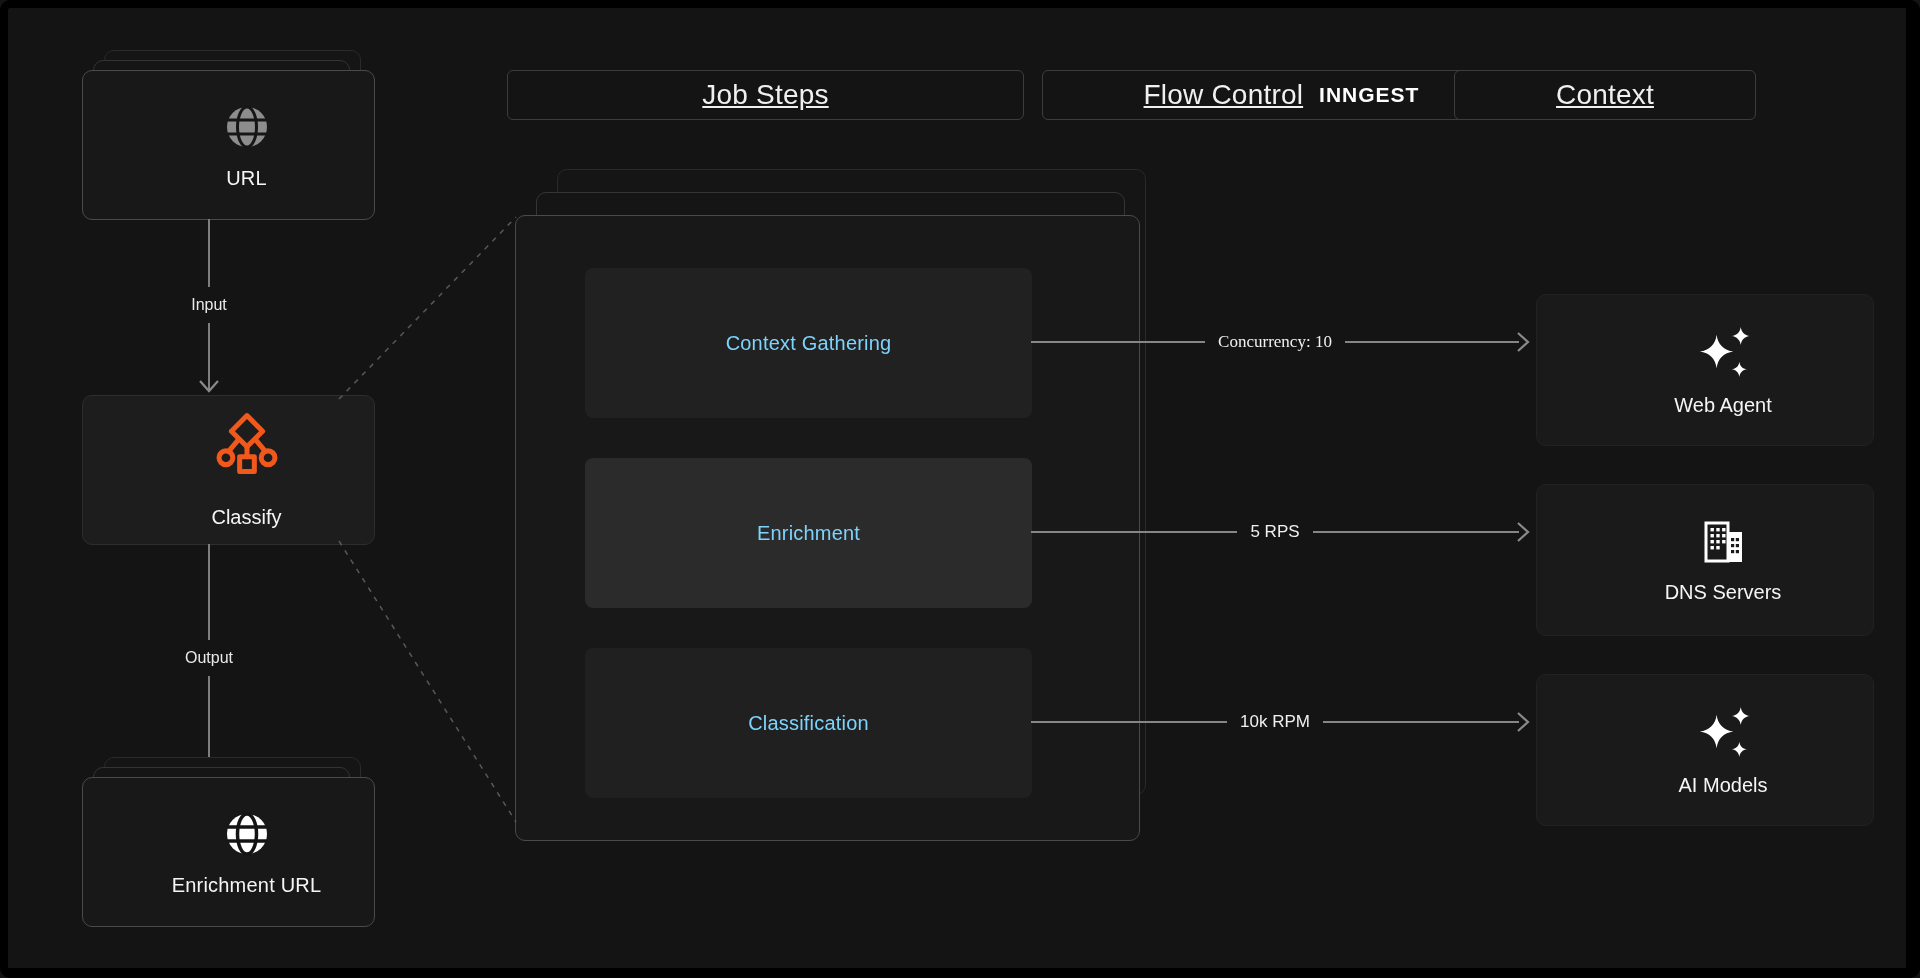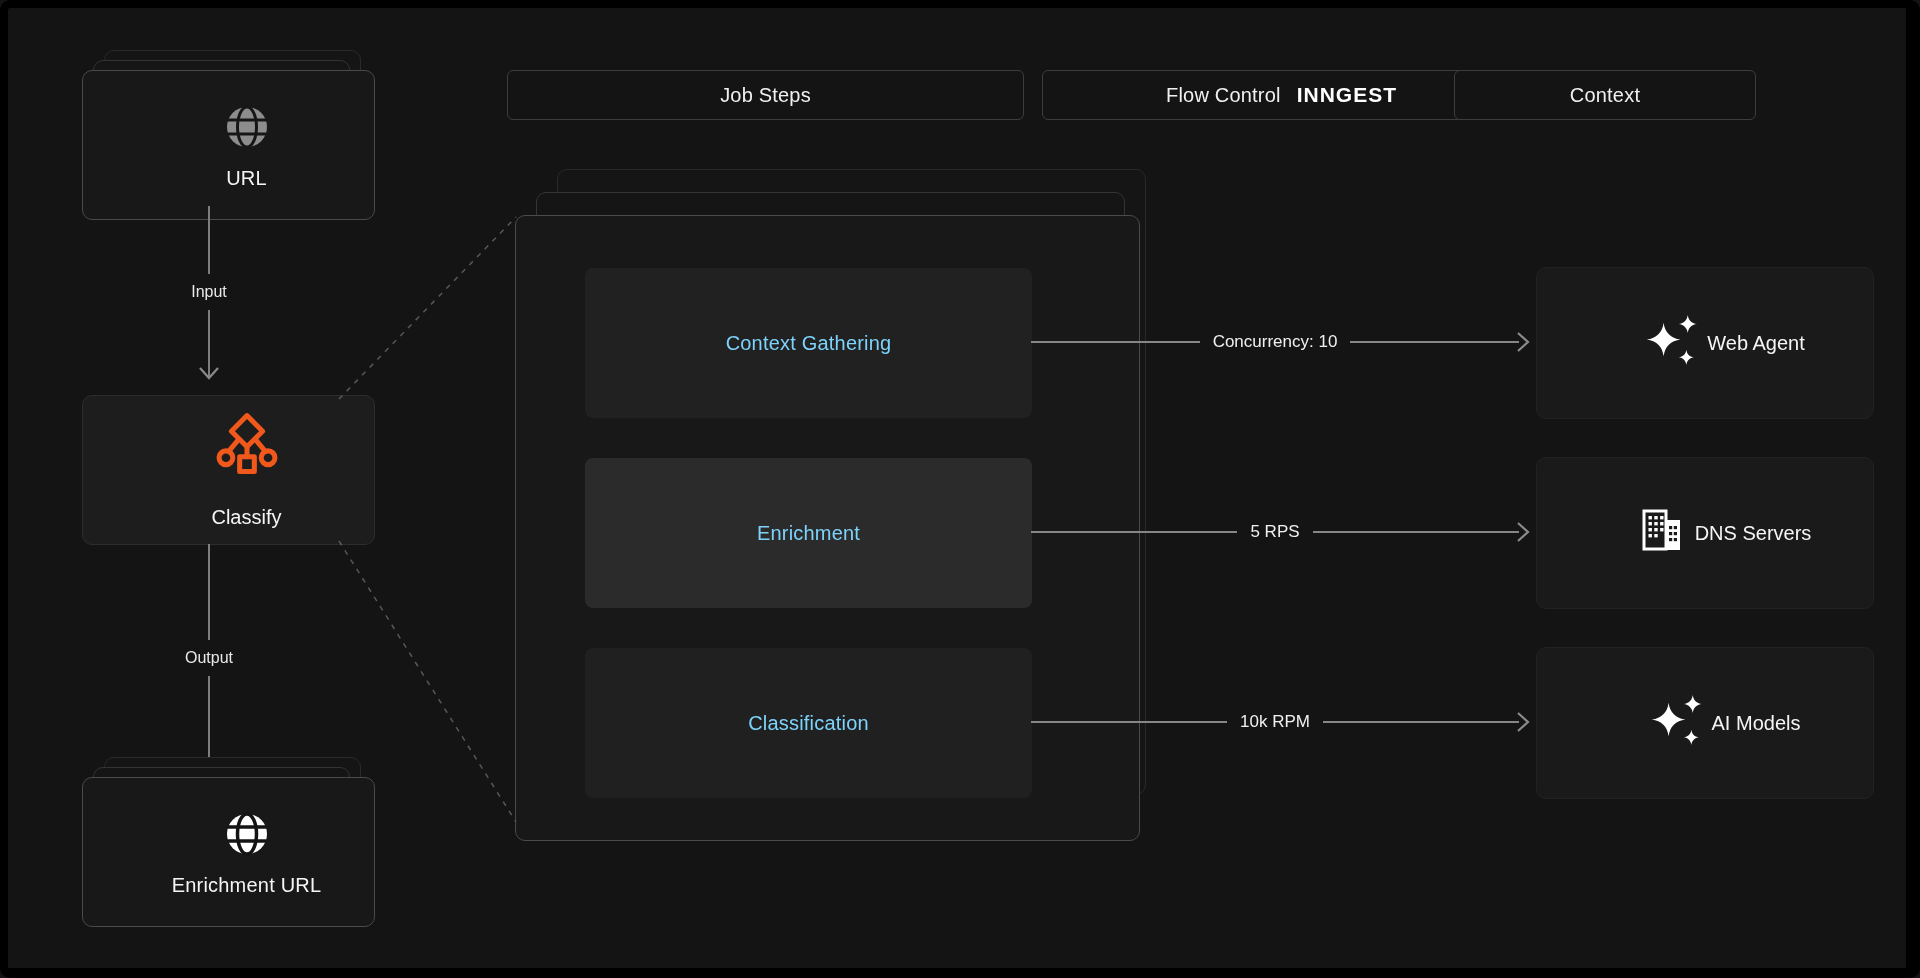--- a/index.html
+++ b/index.html
@@ -29,21 +29,21 @@
 
   
   .vconn{position:absolute;width:84px;display:flex;flex-direction:column;align-items:center;}
   .vconn .vline{width:2px;flex:1;background:#7e7e7e;}
   .vconn .elabel{font-size:16px;color:#e9e9e9;margin:9px 0;}
   .vconn svg{margin-top:-11px;}
 
   
   .hbox{position:absolute;top:70px;height:48px;border:1px solid #3d3d3d;border-radius:6px;
     background:#141414;display:flex;align-items:center;justify-content:center;gap:16px;}
-  .hbox .hlabel{font-size:20px;color:#f0f0f0;letter-spacing:.2px;}
+  .hbox .hlabel{font-size:28px;color:#f0f0f0;letter-spacing:.2px;text-decoration:underline;}
   .hbox .logo{font-size:21px;font-weight:700;color:#fff;letter-spacing:1px;}
 
   
   .panel{position:absolute;left:515px;top:215px;width:587px;height:624px;}
   .panel .pghost{position:absolute;width:587px;height:624px;border-radius:10px;
     background:#151515;border:1px solid #353535;}
   .panel .pghost.g2{border-color:#292929;}
   .panel .pfront{position:absolute;left:0;top:0;width:587px;height:624px;border-radius:10px;
     background:#181818;border:1px solid #4a4a4a;}
   .step{position:absolute;left:69px;width:447px;height:150px;border-radius:8px;
@@ -54,22 +54,22 @@
   .step.s2{top:432px;background:#202020;}
 
   
   .hconn{position:absolute;left:1031px;width:499px;height:26px;display:flex;align-items:center;z-index:5;}
   .hconn .hline{height:2px;flex:1;background:#868686;}
   .hconn .elabel{font-size:17px;color:#f0f0f0;margin:0 13px;white-space:nowrap;}
   .hconn svg{margin-left:-3px;flex:none;}
 
   
   .ctxcard{position:absolute;left:1536px;width:300px;height:150px;border-radius:10px;
-    background:#1a1a1a;border:1px solid #222;display:flex;flex-direction:row;
-    align-items:center;justify-content:center;gap:8px;}
+    background:#1a1a1a;border:1px solid #222;display:flex;flex-direction:column;
+    align-items:center;justify-content:center;gap:8px;margin-top:27px;}
   .ctxcard .lbl{font-size:20px;color:#f5f5f5;}
 
   .overlay{position:absolute;inset:0;pointer-events:none;z-index:1;}
 </style>
 </head>
 <body>
 
 <div class="canvas">
 
   <svg class="overlay" width="1920" height="978">
@@ -88,21 +88,21 @@
             <ellipse cx="26" cy="26" rx="9.5" ry="20"></ellipse>
             <path d="M6.5 19 H45.5"></path>
               <path d="M6.5 33 H45.5"></path>
           </g>
         </svg>
       </span>
       <span class="lbl">URL</span>
     </div>
   </div>
 
-  <div class="vconn" style="left:167px;top:206px;height:174px;">
+  <div class="vconn" style="left:167px;top:219px;height:174px;">
     <div class="vline"></div>
     <span class="elabel">Input</span>
     <div class="vline"></div>
     <svg width="22" height="14" viewBox="0 0 22 14">
       <path d="M2 2 L11 12 L20 2" stroke="#8a8a8a" stroke-width="2.2" fill="none"></path>
     </svg>
   </div>
 
   <div class="node dotted">
     <span>
@@ -168,21 +168,21 @@
       </div>
       <div class="step s1">
         <span class="lbl">Enrichment</span>
       </div>
       <div class="step s2">
         <span class="lbl">Classification</span>
       </div>
     </div>
   </div>
 
-  <div class="hconn" style="top:329px;">
+  <div class="hconn" style="top:329px;font-family:Liberation Serif, serif;">
     <div class="hline"></div>
     <span class="elabel">Concurrency: 10</span>
     <div class="hline"></div>
     <svg width="14" height="22" viewBox="0 0 14 22">
       <path d="M2 2 L12 11 L2 20" stroke="#8a8a8a" stroke-width="2.2" fill="none"></path>
     </svg>
   </div>
   <div class="hconn" style="top:519px;">
     <div class="hline"></div>
     <span class="elabel">5 RPS</span>

